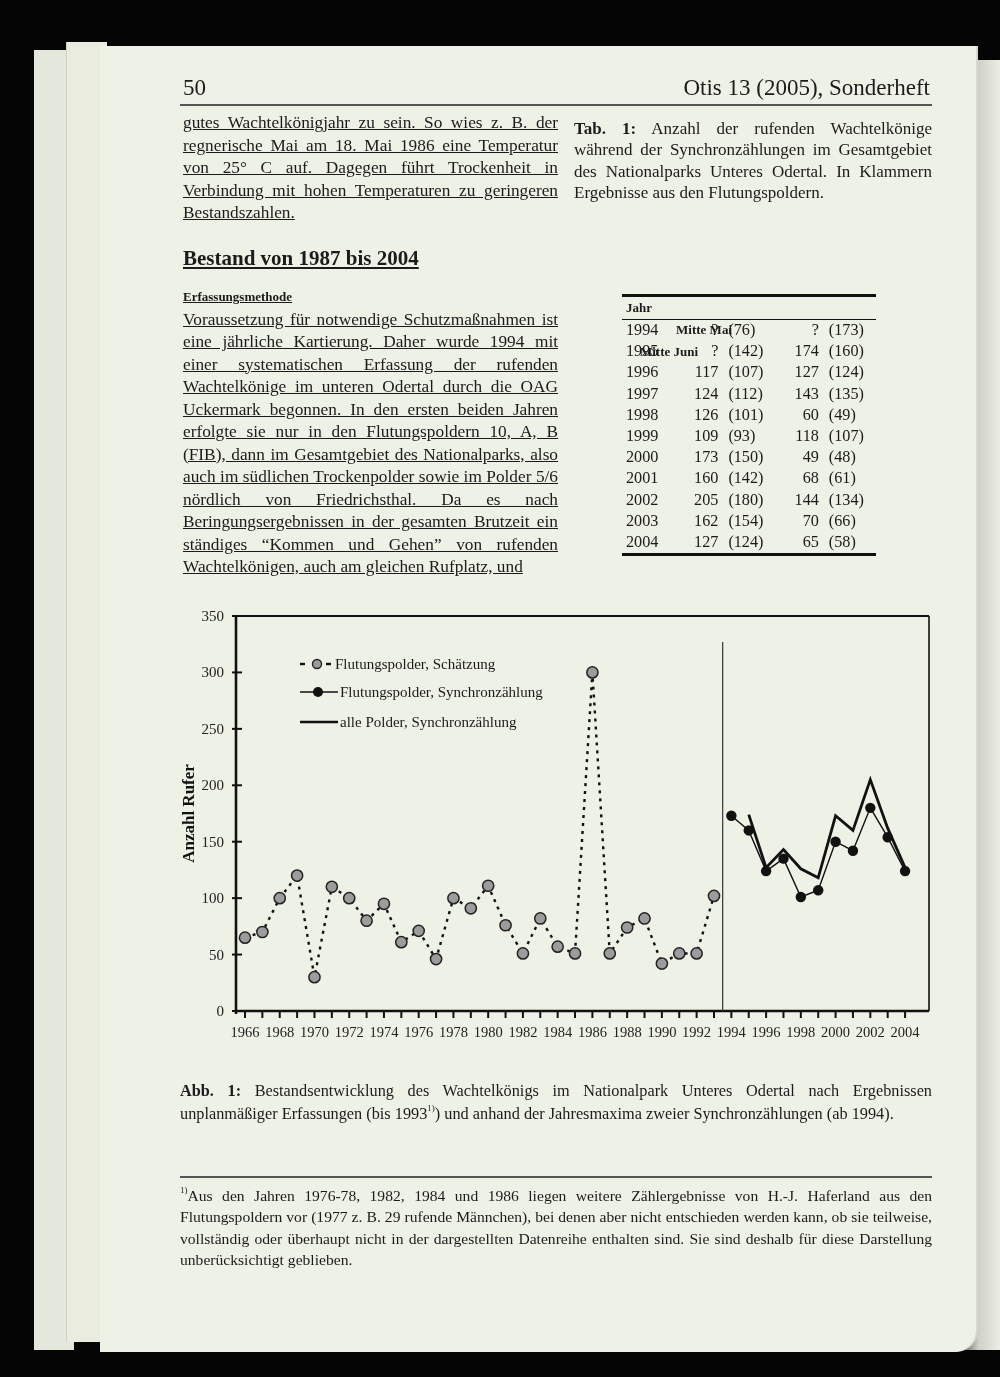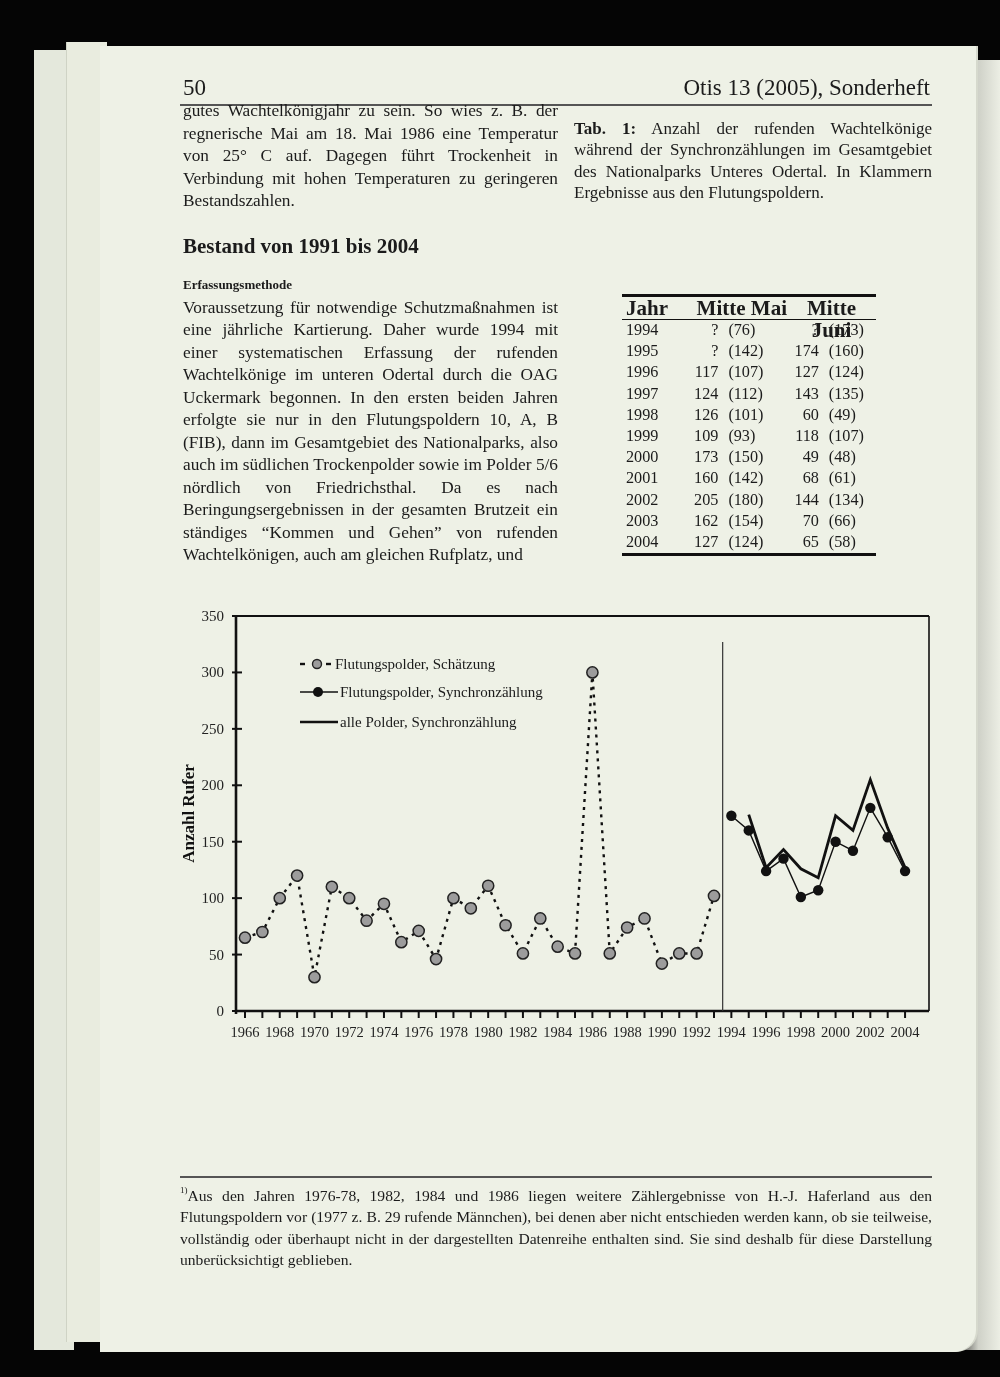--- a/index.html
+++ b/index.html
@@ -8,31 +8,31 @@
   .page-stack-back { position:absolute; left:34px; top:50px; width:40px; height:1300px; background:#e4e8dc; }
   .page-stack-mid { position:absolute; left:66px; top:42px; width:40px; height:1300px; background:#e9ecdf; border-left:1px solid #cfd3c5; }
   .page { position:absolute; left:100px; top:46px; width:876px; height:1306px; background:#eef1e6;
           border-bottom-right-radius:22px; box-shadow: 2px 0 0 #d6d9cd; }
   .page-right-strip { position:absolute; left:964px; top:60px; width:36px; height:1290px; background:linear-gradient(90deg,#6a6a66,#cfd1c8 40%,#eceee4); }
   .abs { position:absolute; }
   .header-num { left:183px; top:75px; font-size:23px; }
   .header-journal { right:70px; top:75px; font-size:23px; }
   .header-rule { left:180px; top:104px; width:752px; height:2px; background:#555; }
 
-  .col-left { left:183px; top:100px; width:375px; font-size:17.3px; line-height:22.5px; text-align:justify; }
+  .col-left { left:183px; top:112px; width:375px; font-size:17.3px; line-height:22.5px; text-align:justify;text-decoration:underline; }
   .col-left p { margin:0; }
   .h-section { font-weight:bold; font-size:21px; margin:20px 0 14px 0; line-height:26px; text-align:left; }
   .h-sub { font-weight:bold; font-size:13px; margin:0; line-height:24px; text-align:left; }
 
   .col-right { left:574px; top:118px; width:358px; font-size:17px; line-height:21.3px; text-align:justify; }
   .col-right p { margin:0 0 9px 0; }
   .col-right .it { font-style:italic; }
   .col-right b { font-weight:bold; }
   .tbl-wrap { position:absolute; left:622px; top:294px; width:254px; border-top:3px solid #111; border-bottom:3px solid #111; }
-  .tbl-head { display:flex; font-weight:bold; font-size:21px; border-bottom:1.5px solid #111; height:22px; line-height:22px; }
+  .tbl-head { display:flex; font-weight:bold; font-size:13px; border-bottom:1.5px solid #111; height:22px; line-height:22px;flex-direction:column; }
   .tbl-row { display:flex; height:21.2px; line-height:21.2px; font-size:16.2px; }
   .c-year { width:60px; padding-left:4px; }
   .c-mai-n { width:38px; text-align:right; }
   .c-mai-p { width:62px; padding-left:10px; }
   .c-jun-n { width:34px; text-align:right; }
   .c-jun-p { width:50px; padding-left:10px; }
 
   .chart-svg { position:absolute; left:170px; top:600px; }
   .chart-svg text { font-family:"Liberation Serif", serif; }
 
@@ -51,21 +51,21 @@
 <div class="page-right-strip"></div>
 
 <div class="page"></div>
 
 <div class="abs header-num">50</div>
 <div class="abs header-journal">Otis 13 (2005), Sonderheft</div>
 <div class="abs header-rule"></div>
 
 <div class="abs col-left">
   <p>gutes Wachtelkönigjahr zu sein. So wies z. B. der regnerische Mai am 18. Mai 1986 eine Temperatur von 25° C auf. Dagegen führt Trockenheit in Verbindung mit hohen Temperaturen zu geringeren Bestandszahlen.</p>
-  <h2 class="h-section">Bestand von 1991 bis 2004</h2>
+  <h2 class="h-section">Bestand von 1987 bis 2004</h2>
   <h3 class="h-sub">Erfassungsmethode</h3>
   <p>Voraussetzung für notwendige Schutzmaßnahmen ist eine jährliche Kartierung. Daher wurde 1994 mit einer systematischen Erfassung der rufenden Wachtelkönige im unteren Odertal durch die OAG Uckermark begonnen. In den ersten beiden Jahren erfolgte sie nur in den Flutungspoldern 10, A, B (FIB), dann im Gesamtgebiet des Nationalparks, also auch im südlichen Trockenpolder sowie im Polder 5/6 nördlich von Friedrichsthal. Da es nach Beringungsergebnissen in der gesamten Brutzeit ein ständiges “Kommen und Gehen” von rufenden Wachtelkönigen, auch am gleichen Rufplatz, und</p>
 </div>
 
 <div class="abs col-right">
   <p><b>Tab. 1:</b><span> Anzahl der rufenden Wachtelkönige während der Synchronzählungen im Gesamtgebiet des Nationalparks Unteres Odertal. In Klammern Ergebnisse aus den Flutungspoldern.</span></p>
 </div>
 
 <div class="tbl-wrap">
   <div class="tbl-head">
@@ -285,15 +285,16 @@
       <line x1="130" y1="92" x2="168" y2="92" stroke="#111" stroke-width="1.4"></line>
       <circle cx="148" cy="92" r="5" fill="#111"></circle>
       <line x1="130" y1="122" x2="168" y2="122" stroke="#111" stroke-width="2.6"></line>
       <text x="165" y="69" font-size="15" fill="#1b1b1b">Flutungspolder, Schätzung</text>
       <text x="170" y="97" font-size="15" fill="#1b1b1b">Flutungspolder, Synchronzählung</text>
       <text x="170" y="127" font-size="15" fill="#1b1b1b">alle Polder, Synchronzählung</text>
     </g>
 </svg>
 
 <div class="abs caption">
+  <p><b>Abb. 1:</b><span> Bestandsentwicklung des Wachtelkönigs im Nationalpark Unteres Odertal nach Ergebnissen unplanmäßiger Erfassungen (bis 1993</span><sup>1)</sup><span>) und anhand der Jahresmaxima zweier Synchronzählungen (ab 1994).</span></p>
 </div>
 <div class="abs fn-rule"></div>
 <div class="abs footnote"><sup>1)</sup><span>Aus den Jahren 1976-78, 1982, 1984 und 1986 liegen weitere Zählergebnisse von H.-J. Haferland aus den Flutungspoldern vor (1977 z. B. 29 rufende Männchen), bei denen aber nicht entschieden werden kann, ob sie teilweise, vollständig oder überhaupt nicht in der dargestellten Datenreihe enthalten sind. Sie sind deshalb für diese Darstellung unberücksichtigt geblieben.</span></div>
 
 </body></html>

